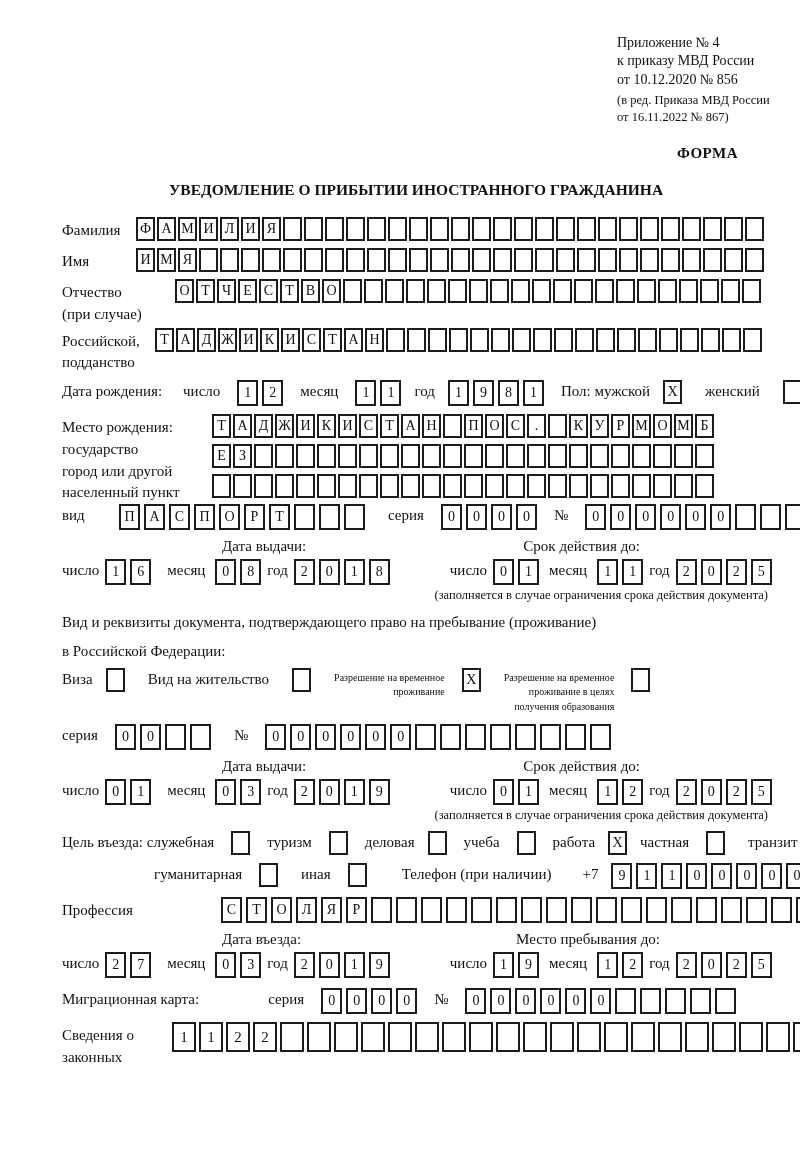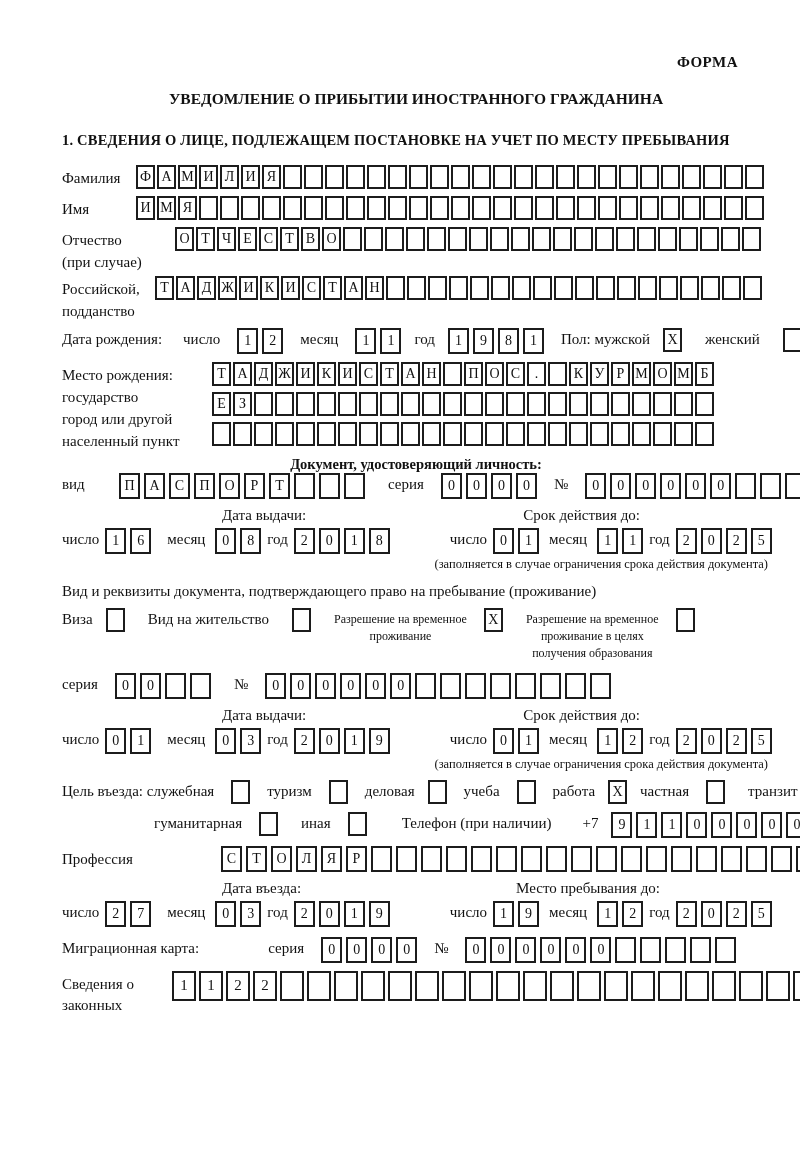--- a/index.html
+++ b/index.html
@@ -42,35 +42,41 @@
 
   .inline-lbl { font-size:15px; padding-top:3px; flex:none; }
   .gap6 { margin-left:6px; } .gap10 { margin-left:10px; } .gap16 { margin-left:16px; }
 
   .center-bold { text-align:center; font-weight:bold; font-size:14.5px; margin-top:10px; }
 
   .date-line { display:flex; margin-top:8px; font-size:15px; }
   .date-hdr { display:flex; font-size:15px; margin-top:8px; }
   .note { font-size:12.5px; text-align:right; margin-top:3px; margin-right:2px; }
 
-  .cb-label-center { text-align:center; font-size:12px; line-height:1.45; padding-top:3px; }
+  .cb-label-center { text-align:right; font-size:10px; line-height:1.45; padding-top:3px; }
 </style>
 </head>
 <body>
 
 <div class="page">
 
+  <div class="hdr-right">
+    <div>Приложение № 4</div>
+    <div>к приказу МВД России</div>
+    <div>от 10.12.2020 № 856</div>
+    <div class="small">(в ред. Приказа МВД России</div>
+    <div class="small" style="margin-top:0">от 16.11.2022 № 867)</div>
+  </div>
 
   <div class="forma">ФОРМА</div>
 
   <div class="title">
     <div>УВЕДОМЛЕНИЕ О ПРИБЫТИИ ИНОСТРАННОГО ГРАЖДАНИНА</div>
   </div>
 
-  <div class="sec-heading">1. СВЕДЕНИЯ О ЛИЦЕ, ПОДЛЕЖАЩЕМ ПОСТАНОВКЕ НА УЧЕТ ПО МЕСТУ ПРЕБЫВАНИЯ</div>
 
   <div class="row" style="margin-top:16px">
     <span class="lbl w67">Фамилия</span>
     <div class="cells">
         <span class="cell">Ф</span>
         <span class="cell">А</span>
         <span class="cell">М</span>
         <span class="cell">И</span>
         <span class="cell">Л</span>
         <span class="cell">И</span>
@@ -317,21 +323,20 @@
           <span class="cell"></span>
           <span class="cell"></span>
           <span class="cell"></span>
           <span class="cell"></span>
           <span class="cell"></span>
           <span class="cell"></span>
         </div>
     </div>
   </div>
 
-  <div class="center-bold" style="margin-top:4px">Документ, удостоверяющий личность:</div>
 
   <div class="row" style="margin-top:0">
     <span class="inline-lbl" style="width:50px">вид</span>
     <div class="cells cells-date">
         <span class="cell">П</span>
         <span class="cell">А</span>
         <span class="cell">С</span>
         <span class="cell">П</span>
         <span class="cell">О</span>
         <span class="cell">Р</span>
@@ -398,20 +403,21 @@
     <div class="cells cells-date gap6">
         <span class="cell">2</span>
         <span class="cell">0</span>
         <span class="cell">2</span>
         <span class="cell">5</span>
       </div>
   </div>
   <div class="note">(заполняется в случае ограничения срока действия документа)</div>
 
   <div class="lbl" style="margin-top:6px">Вид и реквизиты документа, подтверждающего право на пребывание (проживание)</div>
+  <div class="lbl" style="margin-top:6px">в Российской Федерации:</div>
 
   <div class="row" style="margin-top:6px">
     <span class="inline-lbl">Виза</span>
     <div class="cells gap6">
         <span class="cell"></span>
       </div>
     <span class="inline-lbl gap16">Вид на жительство</span>
     <div class="cells gap16">
         <span class="cell"></span>
       </div>

